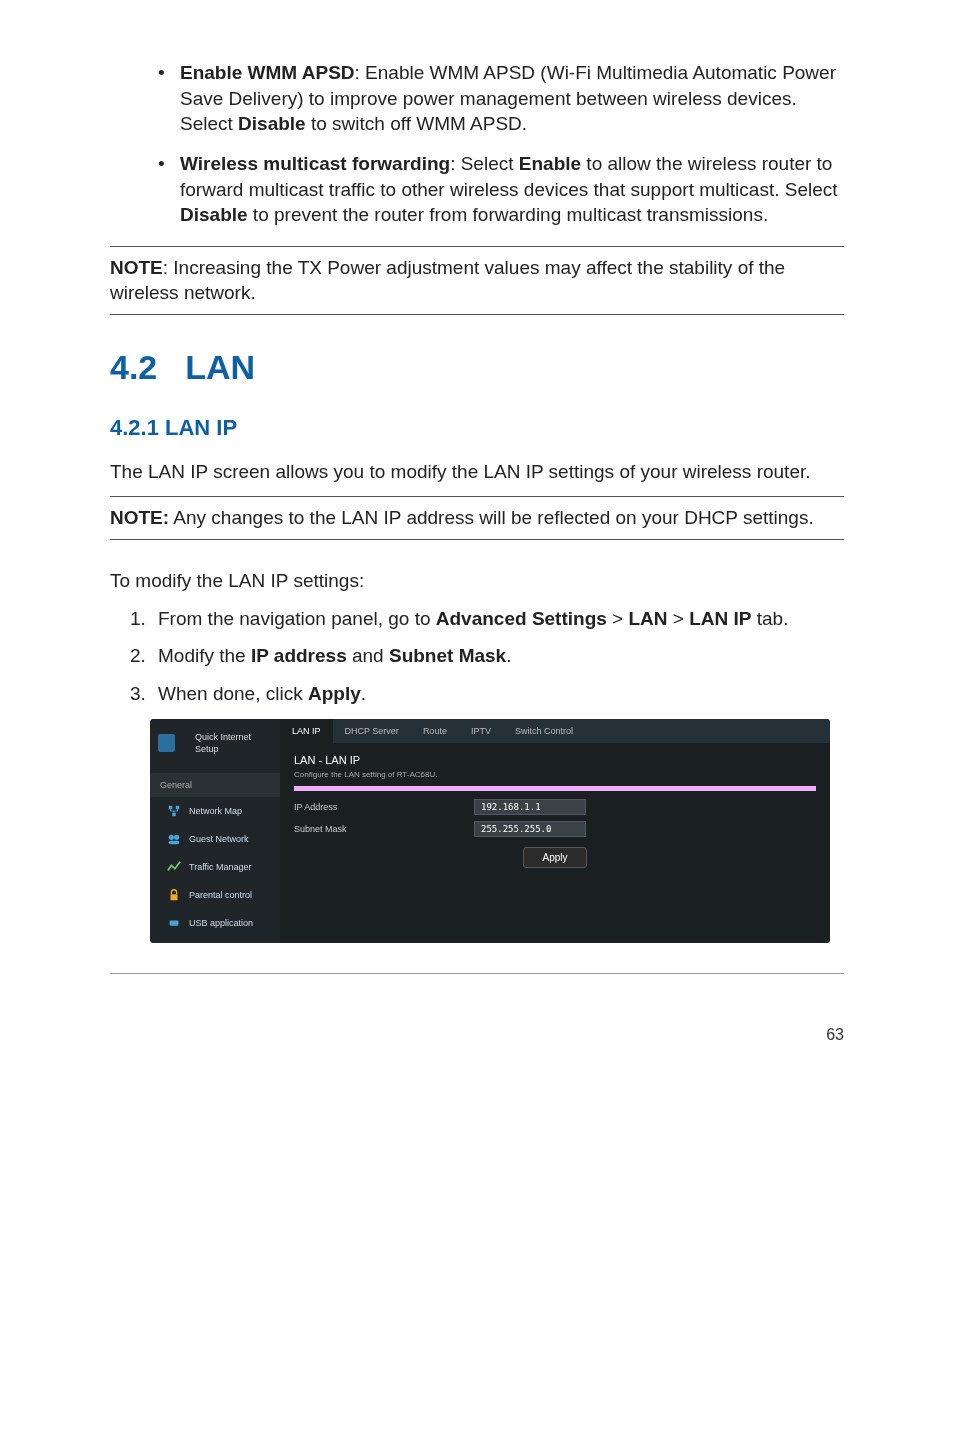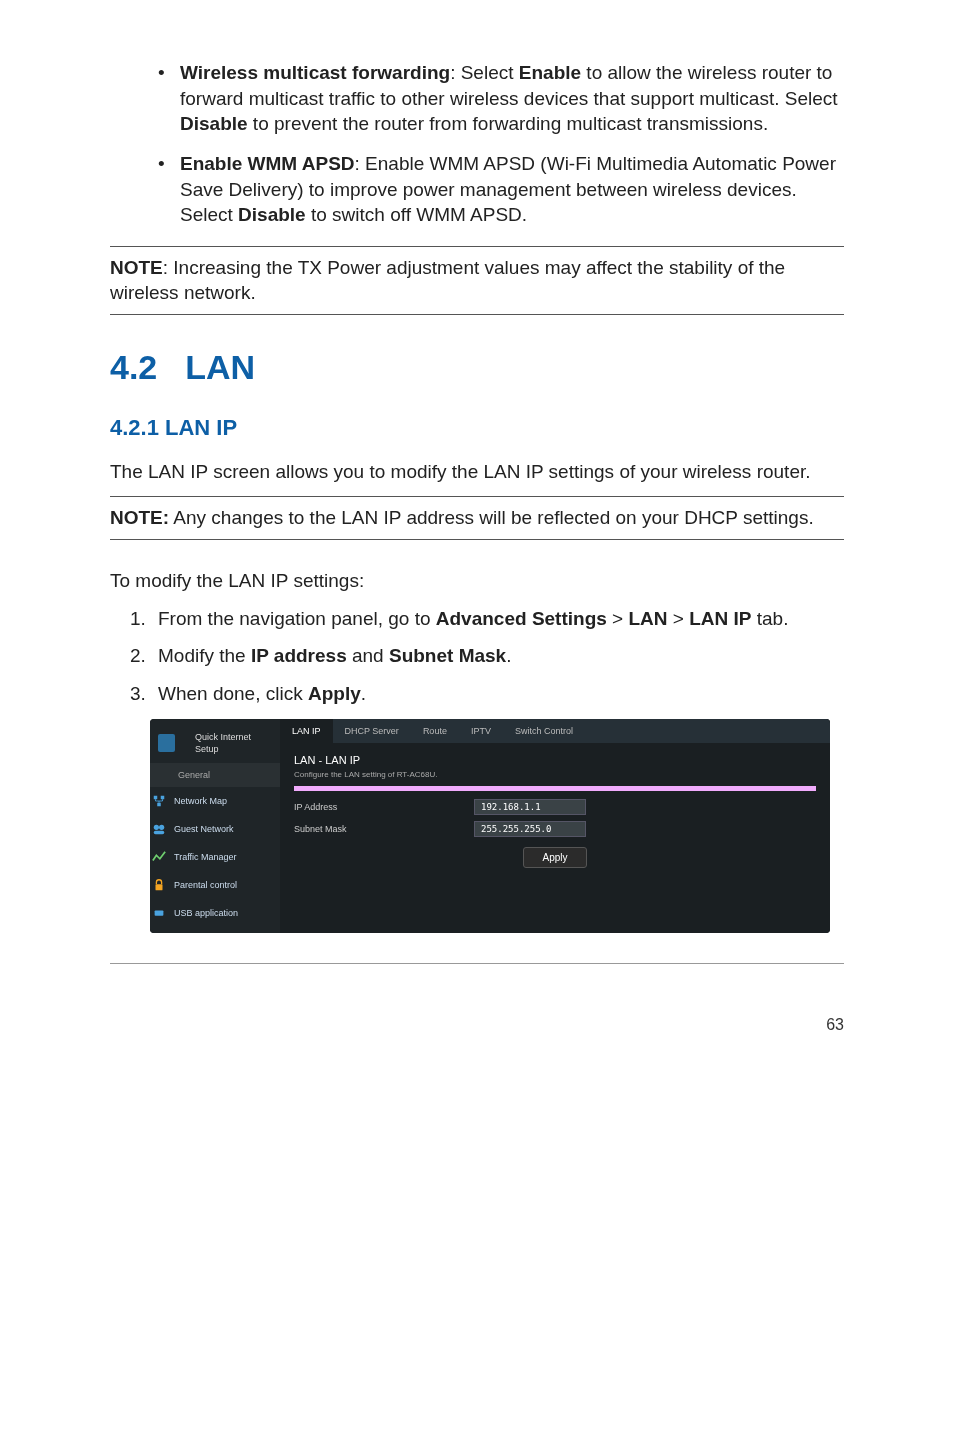--- a/index.html
+++ b/index.html
@@ -19,22 +19,22 @@
   .section-num { margin-right: 28px; }
   .subsection-title { color: #0d5fa6; font-size: 22px; font-weight: bold; margin-bottom: 16px; }
   .para { font-size: 19px; margin-bottom: 12px; }
   .ol-list { margin-left: 20px; }
   .ol-item { position: relative; padding-left: 28px; margin-bottom: 12px; font-size: 19px; }
   .ol-num { position: absolute; left: 0; top: 0; }
   .screenshot { margin-top: 10px; margin-left: 40px; width: 680px; background: #1a1f22; color: #ddd; font-size: 9px; border-radius: 4px; overflow: hidden; display: flex; }
   .side { width: 130px; background: #1f2528; padding: 6px 0; }
   .qis { display:flex; align-items:center; gap:20px; padding: 6px 8px; font-size: 9px; }
   .qis-icon { width: 18px; height:18px; background:#2a6f9e; border-radius:2px; display:inline-block; position:relative; }
-  .cat { padding: 6px 28px; font-size: 9px; color:#aaa; background:#2a3033; margin-top:2px;}
-  .side-item { display:flex; align-items:center; gap:8px; padding: 7px 2px; font-size: 9px; color:#cde; }
+  .cat { padding: 6px 10px; font-size: 9px; color:#aaa; background:#2a3033; margin-top:12px;}
+  .side-item { display:flex; align-items:center; gap:8px; padding: 7px 17px; font-size: 9px; color:#cde; }
   .si-icon { width:14px; height:14px; display:inline-block; }
   .main-area { flex:1; background:#1a1f22; }
   .top-line { padding: 6px 10px; font-size: 8px; color:#ccc; display:flex; gap:6px; align-items:center; }
   .ul-link { text-decoration: underline; color:#fff; }
   .status-icons { margin-left:auto; display:flex; gap:6px; color:#f5c518; }
   .tabs { display:flex; background:#263037; }
   .tab { padding: 6px 12px; font-size: 9px; color:#bbb; }
   .tab.active { background:#1a1f22; color:#fff; }
   .content-area { padding: 10px 14px; }
   .panel-title { font-size: 11px; color:#fff; margin-bottom: 2px; }
@@ -45,24 +45,24 @@
   .apply-btn { display:block; margin: 10px auto; background:#2b2b2b; border:1px solid #555; color:#fff; padding:4px 18px; font-size:10px; border-radius:3px; }
   .page-num { text-align: right; font-size: 16px; color: #333; margin-top: 50px; }
   .hr-bottom { border: none; border-top: 1px solid #999; margin-top: 30px; }
   b { font-weight: bold; }
 </style>
 </head>
 <body>
 
 <div class="bullet-list">
   <div class="bullet-item">
-    <b>Wireless multicast forwarding</b><span>:  Select </span><b>Enable</b><span> to allow the wireless router to forward multicast traffic to other wireless devices that support multicast. Select </span><b>Disable</b><span> to prevent the router from forwarding multicast transmissions.</span>
+    <b>Enable WMM APSD</b><span>:  Enable WMM APSD (Wi-Fi Multimedia Automatic Power Save Delivery) to improve power management between wireless devices. Select </span><b>Disable</b><span> to switch off WMM APSD.</span>
   </div>
   <div class="bullet-item">
-    <b>Enable WMM APSD</b><span>:  Enable WMM APSD (Wi-Fi Multimedia Automatic Power Save Delivery) to improve power management between wireless devices. Select </span><b>Disable</b><span> to switch off WMM APSD.</span>
+    <b>Wireless multicast forwarding</b><span>:  Select </span><b>Enable</b><span> to allow the wireless router to forward multicast traffic to other wireless devices that support multicast. Select </span><b>Disable</b><span> to prevent the router from forwarding multicast transmissions.</span>
   </div>
 </div>
 
 <div class="note-box">
   <b>NOTE</b><span>:  Increasing the TX Power adjustment values may affect the stability of the wireless network.</span>
 </div>
 
 <h2 class="section-title">
   <span class="section-num">4.2</span><span>LAN</span>
 </h2>

